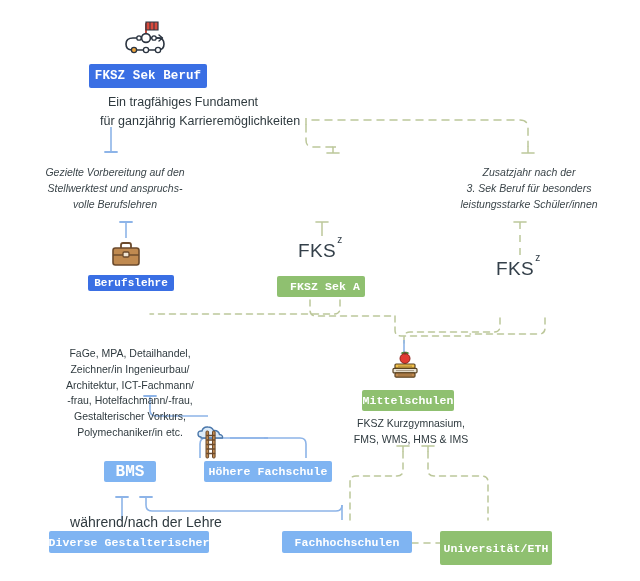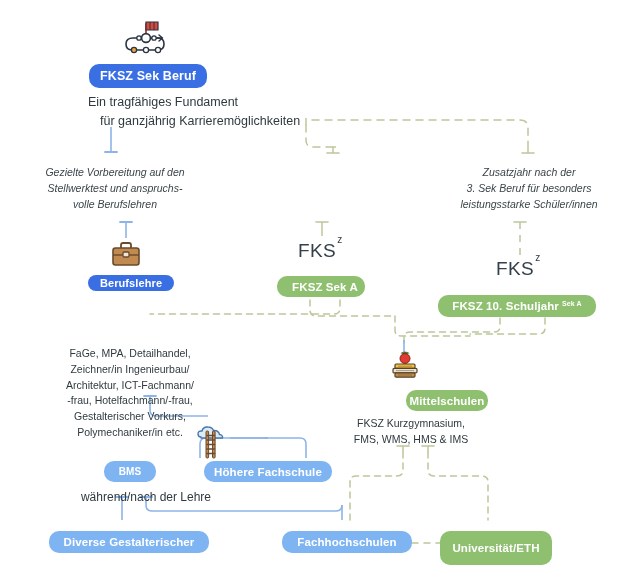--- a/index.html
+++ b/index.html
@@ -10,40 +10,41 @@
     color:#2f3a3f;
     position:relative;
     overflow:hidden;
   }
   #stage{position:absolute;left:0;top:0;width:640px;height:581px;}
   #wires{position:absolute;left:0;top:0;width:640px;height:581px;pointer-events:none;}
 
   
   .badge{
     position:absolute;
-    border-radius:10px;
+    border-radius:2px;
     color:#ffffff;
     font-weight:bold;
     letter-spacing:.1px;
     white-space:nowrap;
     display:flex;align-items:center;justify-content:center;
     box-sizing:border-box;
+    font-family:Liberation Mono, monospace;
   }
   .badge.blue-strong{background:#3a6fe4;}
   .badge.blue-soft{background:#7fb4f2;}
   .badge.green{background:#8fc070;}
   .badge sup{font-size:7px;font-weight:bold;margin-left:3px;position:relative;top:-3px;}
 
   
   .text{position:absolute;text-align:center;line-height:1.42;white-space:pre-line;}
   .lead{font-size:12.5px;color:#2f3a3f;line-height:1.6;text-align:left;}
   .italic{font-style:italic;font-size:10.5px;color:#3b454a;line-height:1.5;text-align:center;}
   .list{font-size:10.5px;color:#2f3a3f;line-height:1.5;}
   .sub{font-size:10.5px;color:#2f3a3f;line-height:1.5;}
-  .caption{font-size:12px;color:#2f3a3f;}
+  .caption{font-size:14px;color:#2f3a3f;margin-top:24px;}
 
   
   .fksz{position:absolute;font-size:19px;font-weight:normal;color:#34404a;letter-spacing:.4px;}
   .fksz sup{font-size:10px;position:relative;top:-7px;left:1px;}
 
   
   .icon{position:absolute;}
 </style>
 </head>
 <body>
@@ -124,21 +125,21 @@
       <circle cx="10" cy="32" r="2.6" fill="#f0a63c" stroke="#2b3440" stroke-width="1.3"></circle>
       <circle cx="22" cy="32" r="2.6" fill="#ffffff" stroke="#2b3440" stroke-width="1.3"></circle>
       <circle cx="34" cy="32" r="2.6" fill="#ffffff" stroke="#2b3440" stroke-width="1.3"></circle>
       <circle cx="15" cy="20" r="2.2" fill="#ffffff" stroke="#2b3440" stroke-width="1.3"></circle>
       <circle cx="30" cy="20" r="2.2" fill="#ffffff" stroke="#2b3440" stroke-width="1.3"></circle>
     </svg>
   </div>
 
   <div class="badge blue-strong" style="left:89px;top:64px;width:118px;height:24px;font-size:12.5px;">FKSZ Sek Beruf</div>
 
-  <div class="text lead" style="left:88px;top:92px;width:330px;">Ein tragfähiges Fundament</div>
+  <div class="text lead" style="left:108px;top:92px;width:330px;">Ein tragfähiges Fundament</div>
   <div class="text lead" style="left:100px;top:111px;width:330px;">für ganzjährig Karrieremöglichkeiten</div>
 
   <div class="text italic" style="left:30px;top:165px;width:170px;">Gezielte Vorbereitung auf den
 Stellwerktest und anspruchs-
 volle Berufslehren</div>
 
 
   <div class="text italic" style="left:434px;top:165px;width:190px;">Zusatzjahr nach der
 3. Sek Beruf für besonders
 leistungsstarke Schüler/innen</div>
@@ -164,52 +165,48 @@
 
   <div class="text list" style="left:40px;top:302px;width:180px;margin-top:44px;">FaGe, MPA, Detailhandel,
 Zeichner/in Ingenieurbau/
 Architektur, ICT-Fachmann/
 -frau, Hotelfachmann/-frau,
 Gestalterischer Vorkurs,
 Polymechaniker/in etc.</div>
 
   <div class="badge green" style="left:277px;top:276px;width:88px;height:21px;font-size:11.5px;padding-left:8px;">FKSZ Sek A</div>
 
-  <div class="badge green" style="left:438px;top:295px;width:158px;height:22px;font-size:11.5px;">
-    <span>FKSZ 10. Schuljahr</span>
-      <sup>Sek A</sup>
-  </div>
 
   <div class="icon" style="left:390px;top:348px;">
     <svg width="30" height="32" viewBox="0 0 30 32">
       <path d="M15 8 Q13 5 10.5 5.5 Q12 3 15 4 Q18 3 19.5 5.5 Q17 5 15 8 Z" fill="#4a8a3c"></path>
       <circle cx="15" cy="10.5" r="5" fill="#e03b32" stroke="#8c2018" stroke-width="1"></circle>
       <path d="M15 6.2 L15 4.2" stroke="#6b4a2c" stroke-width="1.3" stroke-linecap="round"></path>
       <rect x="5" y="16" width="20" height="4.4" rx="1.1" fill="#f2c14a" stroke="#5a4322" stroke-width="1.2"></rect>
       <rect x="3" y="20.4" width="24" height="4.4" rx="1.1" fill="#e9e3d4" stroke="#5a4322" stroke-width="1.2"></rect>
       <rect x="5" y="24.8" width="20" height="4.4" rx="1.1" fill="#c08a50" stroke="#5a4322" stroke-width="1.2"></rect>
       <path d="M8 18.2 H22 M6 22.6 H24 M8 27 H22" stroke="#5a4322" stroke-width="0.8" opacity=".55"></path>
     </svg>
   </div>
 
-  <div class="badge green" style="left:362px;top:390px;width:82px;height:21px;font-size:11.5px;margin-left:44px;">Mittelschulen</div>
+  <div class="badge green" style="left:362px;top:390px;width:92px;height:21px;font-size:11.5px;">Mittelschulen</div>
 
   <div class="text sub" style="left:340px;top:416px;width:142px;">FKSZ Kurzgymnasium,
 FMS, WMS, HMS &amp; IMS</div>
 
   <div class="icon" style="left:190px;top:420px;">
     <svg width="40" height="40" viewBox="0 0 40 40">
       <path d="M11 17 Q8 17 8 14 Q8 10.5 12 11 Q13 6.5 18 7 Q22 7 23.5 10.5 Q28.5 10 29.5 14.5 Q33 15 32.5 18 L11 18 Z" fill="#dcebf9" stroke="#4a77aa" stroke-width="1.4" stroke-linejoin="round"></path>
       <rect x="16" y="11" width="2.6" height="27" rx="1" fill="#c08a50" stroke="#6b4a2c" stroke-width="1"></rect>
       <rect x="22.5" y="11" width="2.6" height="27" rx="1" fill="#c08a50" stroke="#6b4a2c" stroke-width="1"></rect>
       <path d="M17 15.5 H24.5 M17 20 H24.5 M17 24.5 H24.5 M17 29 H24.5 M17 33.5 H24.5" stroke="#6b4a2c" stroke-width="1.6" stroke-linecap="round"></path>
     </svg>
   </div>
 
-  <div class="badge blue-soft" style="left:104px;top:461px;width:52px;height:21px;font-size:10px;">BMS</div>
+  <div class="badge blue-soft" style="left:104px;top:461px;width:52px;height:21px;font-size:16px;">BMS</div>
 
   <div class="badge blue-soft" style="left:204px;top:461px;width:128px;height:21px;font-size:11.5px;">Höhere Fachschule</div>
 
   <div class="text caption" style="left:56px;top:489px;width:180px;">während/nach der Lehre</div>
 
   <div class="badge blue-soft" style="left:49px;top:531px;width:160px;height:22px;font-size:11.5px;">Diverse Gestalterischer</div>
 
   <div class="badge blue-soft" style="left:282px;top:531px;width:130px;height:22px;font-size:11.5px;">Fachhochschulen</div>
 
   <div class="badge green" style="left:440px;top:531px;width:112px;height:34px;font-size:11.5px;">Universität/ETH</div>

